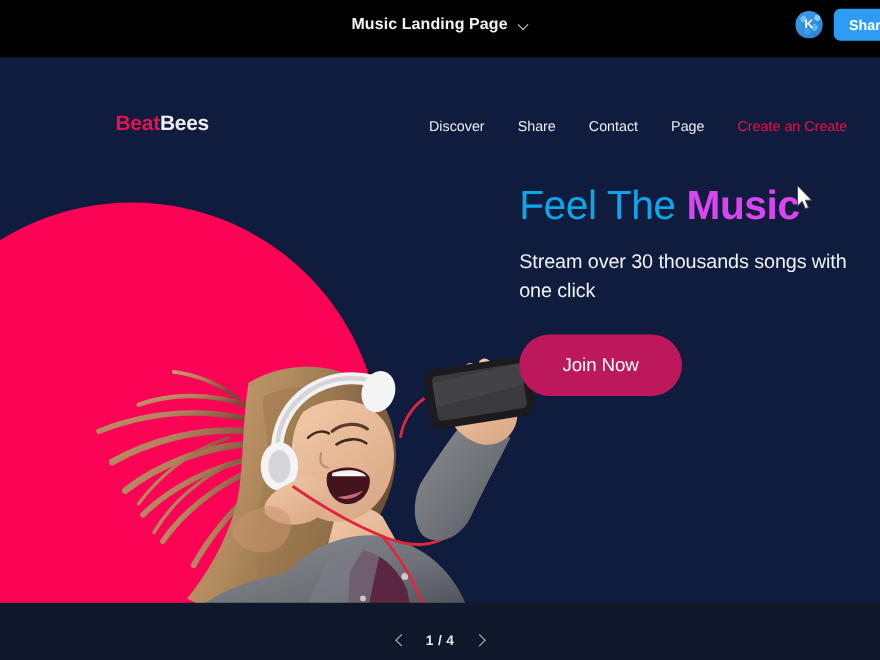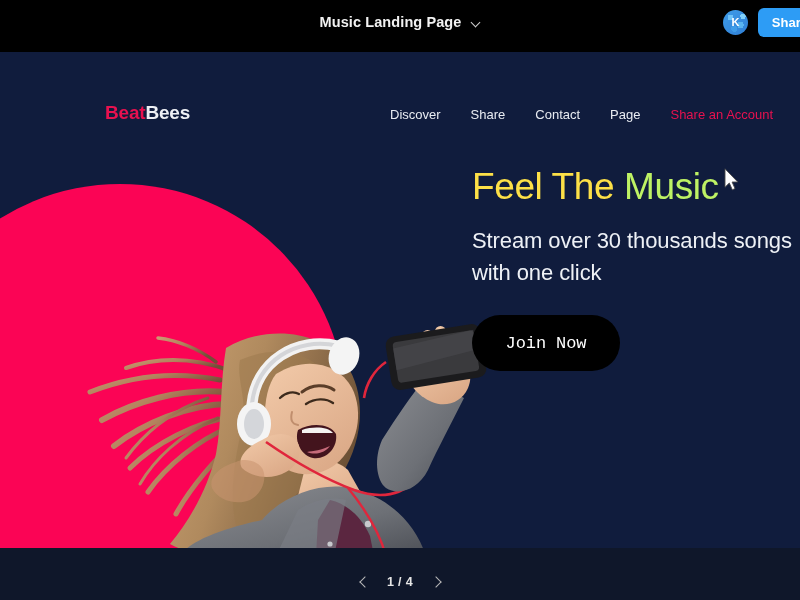--- a/index.html
+++ b/index.html
@@ -172,41 +172,41 @@
     z-index: 4;
   }
   .hero-title {
     font-size: 37px;
     font-weight: 400;
     letter-spacing: -0.4px;
     line-height: 1.1;
     margin: 0;
     white-space: nowrap;
   }
-  .hero-title .w { color: #fde047; }
-  .hero-title .p { color: #bef264; }
+  .hero-title .w { color: #0ea5e9; }
+  .hero-title .p { color: #d946ef; font-weight: bold; }
   .hero-sub {
     margin: 17px 0 0 0;
     color: #eef1f6;
-    font-size: 22px;
+    font-size: 18px;
     font-weight: 400;
     line-height: 1.47;
     letter-spacing: -0.1px;
   }
   .join-button {
     margin-top: 26px;
     width: 148px;
     height: 56px;
     border: none;
     border-radius: 28px;
-    background: #000000;
+    background: #be185d;
     color: #ffffff;
     font-size: 17px;
     font-weight: 400;
-    font-family: Liberation Mono, monospace;
+    font-family: Liberation Sans, sans-serif;
     letter-spacing: -0.1px;
   }
 
   
   .cursor {
     position: absolute;
     left: 724px;
     top: 116px;
     z-index: 20;
   }
@@ -368,21 +368,21 @@
 
   <div class="site-nav">
     <div class="logo">
       <span class="logo-beat">Beat</span><span class="logo-bees">Bees</span>
     </div>
     <div class="nav-links">
       <a class="nav-link" href="#">Discover</a>
       <a class="nav-link" href="#">Share</a>
       <a class="nav-link" href="#">Contact</a>
       <a class="nav-link" href="#">Page</a>
-      <a class="nav-link cta" href="#">Share an Account</a>
+      <a class="nav-link cta" href="#">Create an Create</a>
     </div>
   </div>
 
   <div class="hero-copy">
     <h1 class="hero-title"><span class="w">Feel The </span><span class="p">Music</span></h1>
     <p class="hero-sub">Stream over 30 thousands songs with one click</p>
     <button class="join-button">Join Now</button>
   </div>
 
   <svg class="cursor" width="16" height="23" viewBox="0 0 16 23" xmlns="http://www.w3.org/2000/svg">

